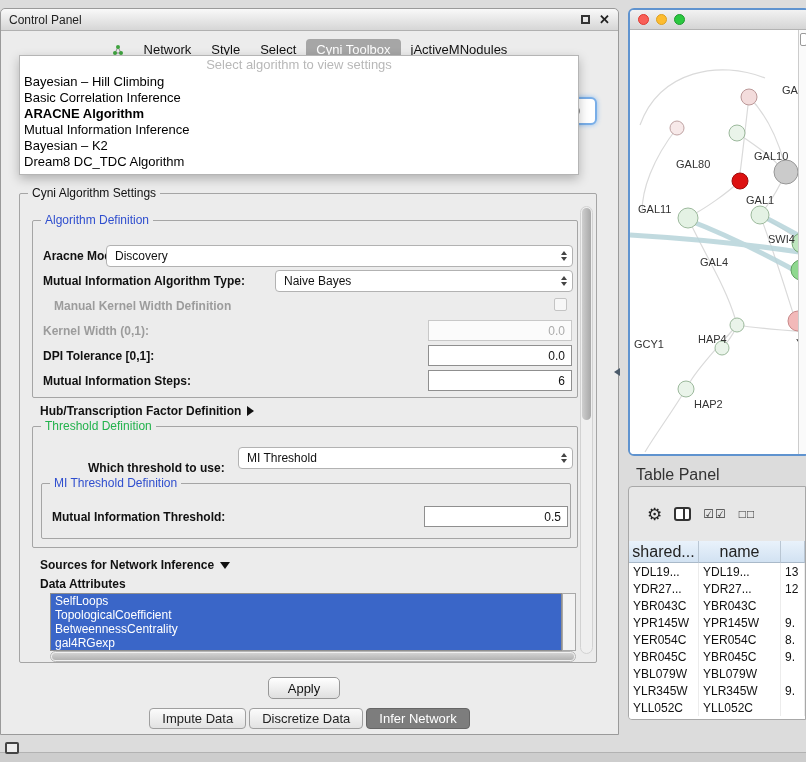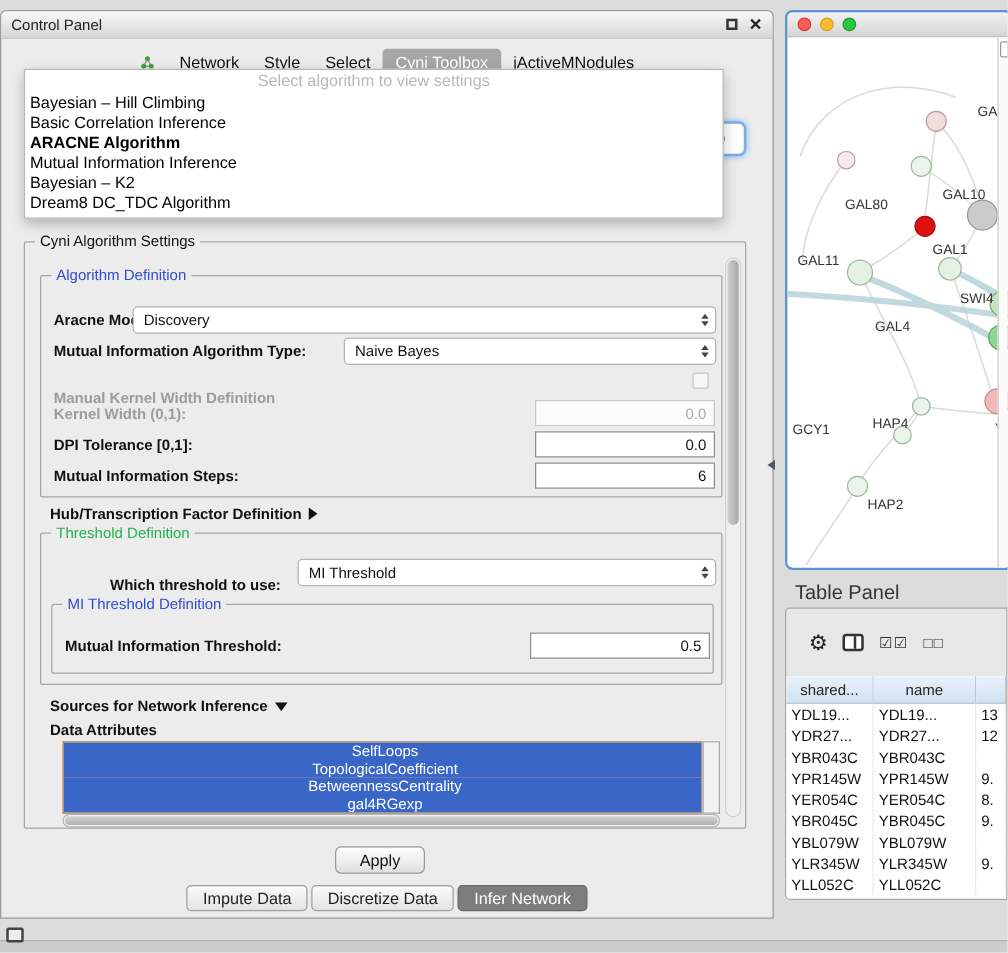--- a/index.html
+++ b/index.html
@@ -94,21 +94,21 @@
   .tablepanel { position:absolute; left:628px; top:486px; width:178px; height:234px; background:#e7e7e7;
         border:1px solid #a8a8a8; border-radius:4px 0 0 4px; overflow:hidden; }
   .tp-toolbar { height:54px; display:flex; align-items:center; gap:12px; padding-left:18px; }
   .gear { font-size:17px; color:#222; }
   .colicon { width:17px; height:14px; border:2px solid #333; border-radius:3px; position:relative; background:#fff; }
   .colicon:after { content:""; position:absolute; left:50%; top:0; bottom:0; border-left:2px solid #333; }
   .pairicon { font-size:12px; color:#333; letter-spacing:1px; }
   .tp-table { position:absolute; left:0; right:0; top:54px; bottom:0; background:#fff; }
   .thead { display:flex; height:22px; }
   .th { background:linear-gradient(#e9f2fb,#d2e2f2); border-right:1px solid #b9c6d3; border-bottom:1px solid #a9b9c9;
-        font-size:12px; display:flex; align-items:center; justify-content:center; color:#222; }
+        font-size:16px; display:flex; align-items:center; justify-content:center; color:#222; }
   .tr { display:flex; height:17px; }
   .td { font-size:12px; padding-left:4px; display:flex; align-items:center; border-right:1px solid #ececec; color:#111;
         white-space:nowrap; overflow:hidden; }
   .c0 { width:70px; } .c1 { width:82px; } .c2 { flex:1; }
 
   
   .bottom-strip { position:absolute; left:0; top:752px; width:806px; height:10px; background:#cdcdcd; border-top:1px solid #b2b2b2; }
   .corner-icon { position:absolute; left:5px; top:742px; width:14px; height:12px; border:2px solid #444; border-radius:2px; background:#eee; }
   .splitter-arrow { position:absolute; left:614px; top:368px; width:0; height:0;
         border-top:4px solid transparent; border-bottom:4px solid transparent; border-right:6px solid #4a5a6a; }
@@ -159,21 +159,21 @@
   <div class="popup">
     <div class="ph">Select algorithm to view settings</div>
     <div class="item">Bayesian – Hill Climbing</div>
     <div class="item">Basic Correlation Inference</div>
     <div class="item bold">ARACNE Algorithm</div>
     <div class="item">Mutual Information Inference</div>
     <div class="item">Bayesian – K2</div>
     <div class="item">Dream8 DC_TDC Algorithm</div>
   </div>
 
-  <div class="group" style="left:18px; top:184px; width:578px; height:470px;text-align:center;">
+  <div class="group" style="left:18px; top:184px; width:578px; height:470px;">
     <span class="gtitle">Cyni Algorithm Settings</span>
 
     <div class="vscroll">
         <div class="thumb"></div>
       </div>
 
     <div class="group" style="left:12px; top:26px; width:546px; height:178px;">
       <span class="gtitle blue">Algorithm Definition</span>
 
       <span class="lbl" style="left:10px; top:28px;">Aracne Mode:</span>
@@ -187,21 +187,21 @@
 
       <span class="lbl" style="left:10px; top:53px;">Mutual Information Algorithm Type:</span>
       <div class="combo" style="left:242px; top:49px; width:298px; height:22px;">
         <span>Naive Bayes</span>
         <span class="combo-arrows">
             <span class="arr-up"></span>
             <span class="arr-dn"></span>
           </span>
       </div>
 
-      <span class="lbl dis" style="left:10px; top:78px;margin-top:12px;">Manual Kernel Width Definition</span>
+      <span class="lbl dis" style="left:21px; top:78px;">Manual Kernel Width Definition</span>
       <span class="cb" style="left:521px; top:77px;"></span>
 
       <span class="lbl dis" style="left:10px; top:103px;">Kernel Width (0,1):</span>
       <div class="tfield dis" style="left:395px; top:99px; width:144px; height:21px;">
         <span>0.0</span>
       </div>
 
       <span class="lbl" style="left:10px; top:128px;">DPI Tolerance [0,1]:</span>
       <div class="tfield" style="left:395px; top:124px; width:144px; height:21px;">
         <span>0.0</span>

